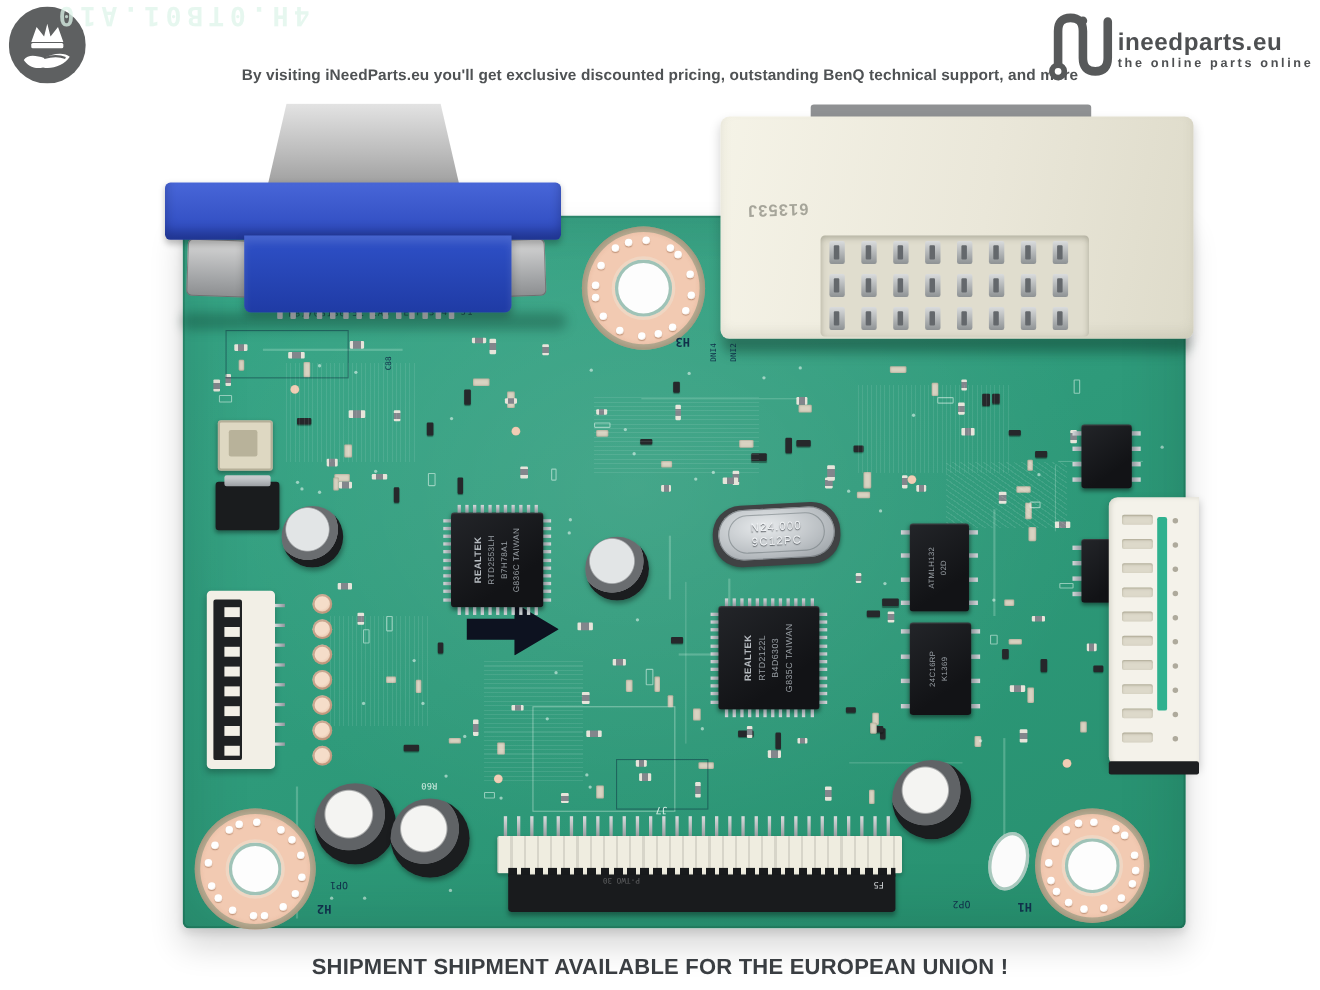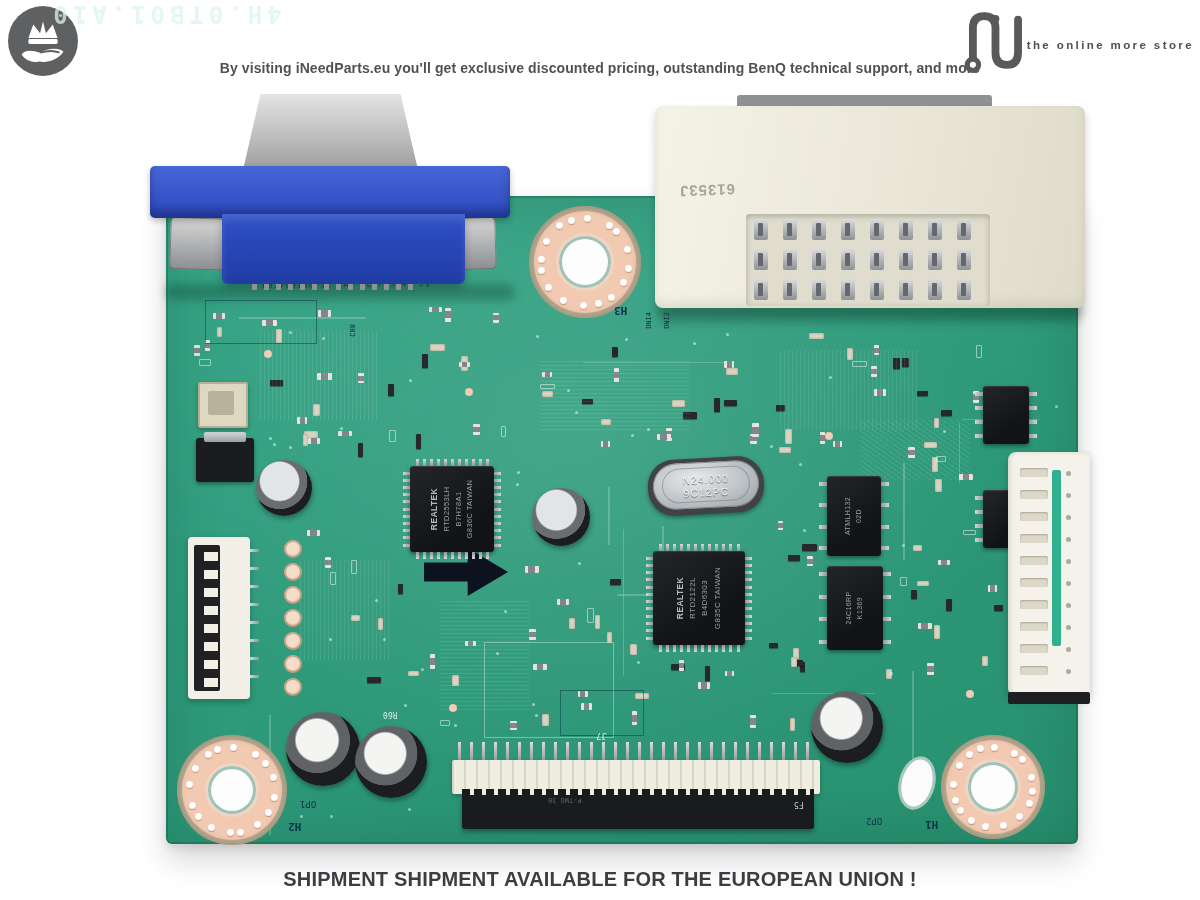--- a/index.html
+++ b/index.html
@@ -156,21 +156,22 @@
 
   <div class="tagline">By visiting iNeedParts.eu you'll get exclusive discounted pricing, outstanding BenQ technical support, and more</div>
 
   <div class="brand">
     <svg width="66" height="80" viewBox="0 0 76 84">
       <path d="M16 66 L16 24 Q16 10 29 10 Q42 10 42 24 L42 52 Q42 66 55 66 Q68 66 68 52 L68 14" fill="none" stroke="#57595a" stroke-width="9" stroke-linecap="round"></path>
       <circle cx="16" cy="66" r="6.5" fill="#fff" stroke="#57595a" stroke-width="6"></circle>
       <circle cx="42" cy="13" r="4.5" fill="#57595a"></circle>
     </svg>
     <div class="brand-text">
-      <div class="brand-sub">the online more store</div>
+      <div class="brand-title">ineedparts.eu</div>
+      <div class="brand-sub">the online parts online</div>
     </div>
   </div>
 
   <div class="pcb">
     <div id="decor">
         <div style="position: absolute; left: 307.422px; top: 227.873px; width: 6.94128px; height: 11.2986px; border-radius: 1px; background: linear-gradient(rgb(230, 228, 218) 0px, rgb(230, 228, 218) 25%, rgb(130, 134, 140) 25%, rgb(130, 134, 140) 75%, rgb(230, 228, 218) 75%);"></div>
         <div style="position: absolute; left: 221.729px; top: 188.103px; width: 6.52751px; height: 11.8101px; border-radius: 1px; background: rgb(38, 40, 43); box-shadow: rgba(0, 0, 0, 0.4) 0px 1px 1px;"></div>
         <div style="position: absolute; left: 138.326px; top: 235.053px; width: 14.1593px; height: 6.86925px; border-radius: 1px; background: rgb(217, 211, 194); box-shadow: rgba(90, 85, 60, 0.6) 0px 0px 2px inset;"></div>
         <div style="position: absolute; left: 191.874px; top: 176.518px; width: 6.35983px; height: 10.2069px; border-radius: 1px; background: linear-gradient(rgb(230, 228, 218) 0px, rgb(230, 228, 218) 25%, rgb(130, 134, 140) 25%, rgb(130, 134, 140) 75%, rgb(230, 228, 218) 75%);"></div>
         <div style="position: absolute; left: 278.95px; top: 111.989px; width: 6.47504px; height: 13.6856px; border-radius: 1px; background: linear-gradient(rgb(230, 228, 218) 0px, rgb(230, 228, 218) 25%, rgb(130, 134, 140) 25%, rgb(130, 134, 140) 75%, rgb(230, 228, 218) 75%);"></div>

